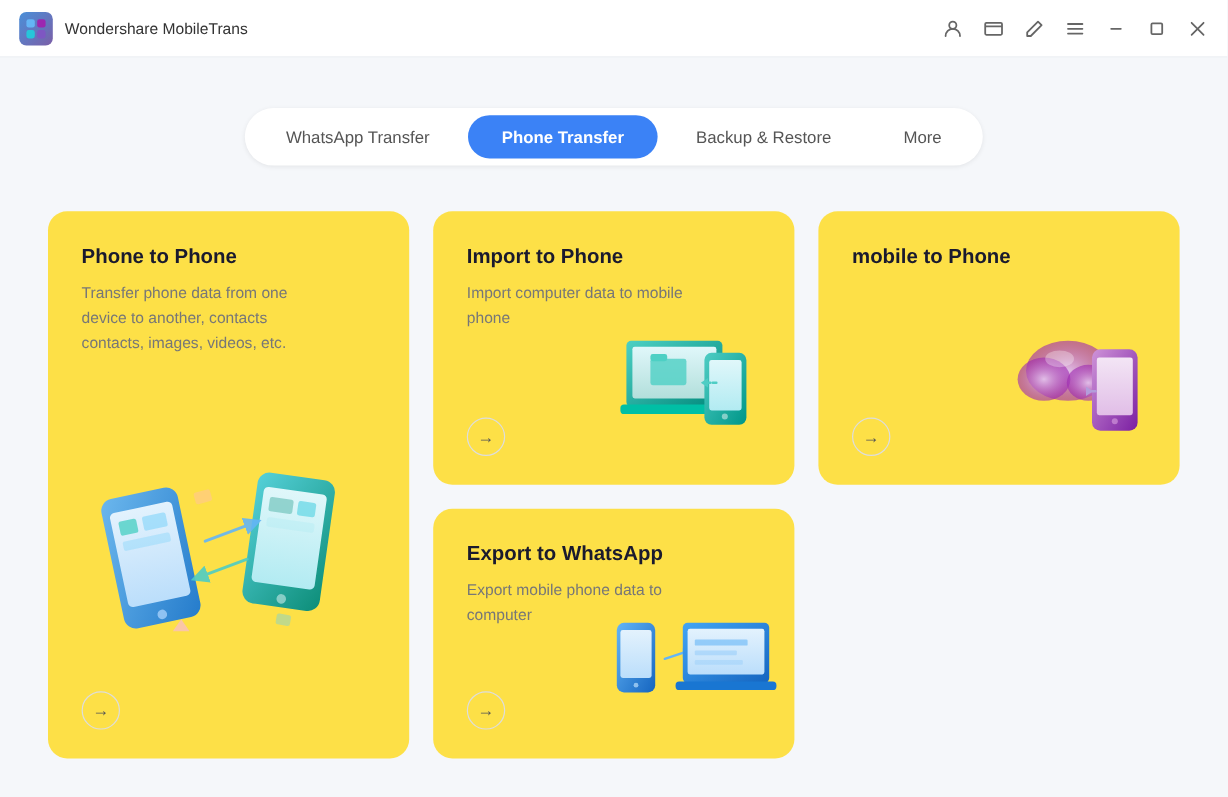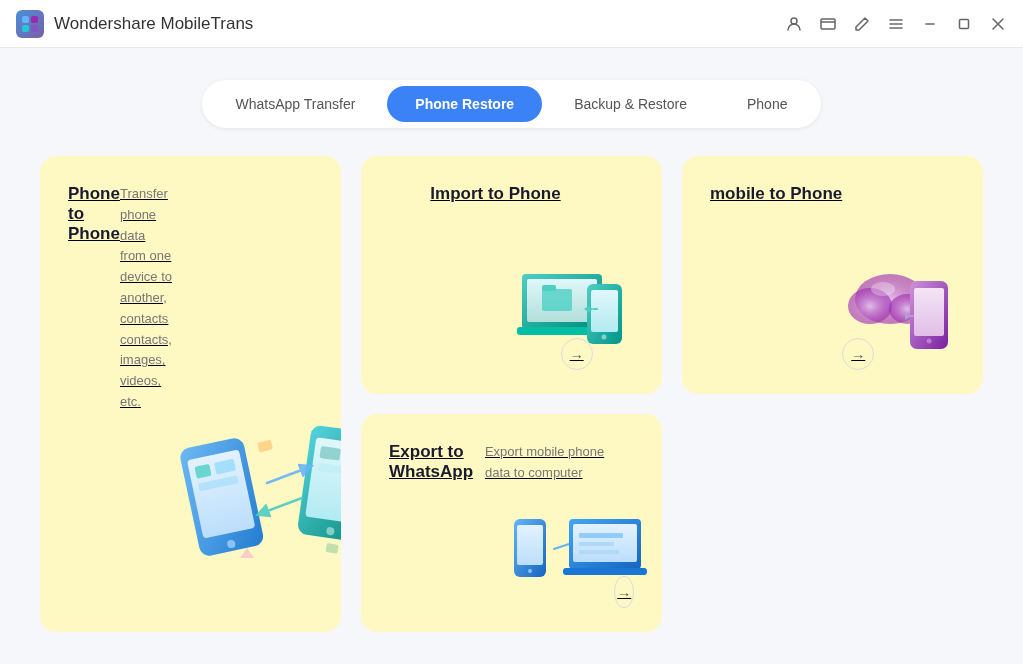--- a/index.html
+++ b/index.html
@@ -35,21 +35,21 @@
       border-radius: 6px;
       background: linear-gradient(135deg, #4a90d9, #7b5ea7);
       display: flex;
       align-items: center;
       justify-content: center;
       font-size: 14px;
       color: white;
       font-weight: bold;
     }
     .app-title {
-      font-size: 17px;
+      font-size: 13px;
       font-weight: 500;
       color: #333;
     }
     .titlebar-controls {
       display: flex;
       align-items: center;
       gap: 16px;
     }
     .titlebar-icon {
       width: 18px;
@@ -79,21 +79,21 @@
     
     .nav-tabs {
       display: flex;
       align-items: center;
       background: #ffffff;
       border-radius: 50px;
       padding: 6px;
       gap: 4px;
       align-self: flex-start;
       box-shadow: 0 1px 4px rgba(0,0,0,0.08);
-      margin: 0 auto;
+      margin: 10px auto;
     }
     .nav-tab {
       padding: 10px 28px;
       border-radius: 50px;
       font-size: 14px;
       font-weight: 500;
       cursor: pointer;
       color: #555;
       transition: all 0.2s;
       white-space: nowrap;
@@ -107,29 +107,29 @@
     
     .cards-grid {
       display: grid;
       grid-template-columns: 1fr 1fr 1fr;
       grid-template-rows: auto auto;
       gap: 20px;
       flex: 1;
     }
 
     .card {
-      background: #fef9c3;
+      background: #fde047;
       border-radius: 16px;
       padding: 28px 28px 24px 28px;
       position: relative;
       overflow: hidden;
       cursor: pointer;
       transition: box-shadow 0.2s;
       display: flex;
-      text-decoration: underline;
+      flex-direction: column;
     }
 
     .card-large {
       grid-row: 1 / 3;
       grid-column: 1 / 2;
     }
 
     .card h3 {
       font-size: 17px;
       font-weight: 700;
@@ -213,23 +213,23 @@
       </svg>
     </div>
   </div>
 </div>
 
 <div class="main">
 
   <div style="display:flex; justify-content:center;">
     <nav class="nav-tabs">
       <div class="nav-tab">WhatsApp Transfer</div>
-      <div class="nav-tab active">Phone Restore</div>
+      <div class="nav-tab active">Phone Transfer</div>
       <div class="nav-tab">Backup &amp; Restore</div>
-      <div class="nav-tab">Phone</div>
+      <div class="nav-tab">More</div>
     </nav>
   </div>
 
   <div class="cards-grid">
 
     <div class="card card-large">
       <h3>Phone to Phone</h3>
       <p>Transfer phone data from one device to another, contacts contacts, images, videos, etc.</p>
 
       <div style="flex:1; display:flex; align-items:flex-end; justify-content:center; padding-bottom:20px;">
@@ -288,20 +288,21 @@
             </marker>
           </defs>
         </svg>
       </div>
 
       <div class="arrow-btn">→</div>
     </div>
 
     <div class="card" style="min-height:180px;justify-content:center;">
       <h3>Import to Phone</h3>
+      <p>Import computer data to mobile phone</p>
 
       <svg style="position:absolute;right:10px;bottom:10px;" width="150" height="130" viewBox="0 0 150 130" fill="none">
 
         <g transform="translate(20, 10)">
           <rect x="0" y="10" width="80" height="55" rx="4" fill="url(#laptopGrad)"></rect>
           <rect x="5" y="15" width="70" height="43" rx="2" fill="url(#laptopScreen)"></rect>
           <rect x="-5" y="63" width="90" height="8" rx="3" fill="#00bfa5"></rect>
 
           <rect x="20" y="25" width="30" height="22" rx="2" fill="#4dd0c4" opacity="0.8"></rect>
           <rect x="20" y="21" width="14" height="6" rx="2" fill="#4dd0c4"></rect>

